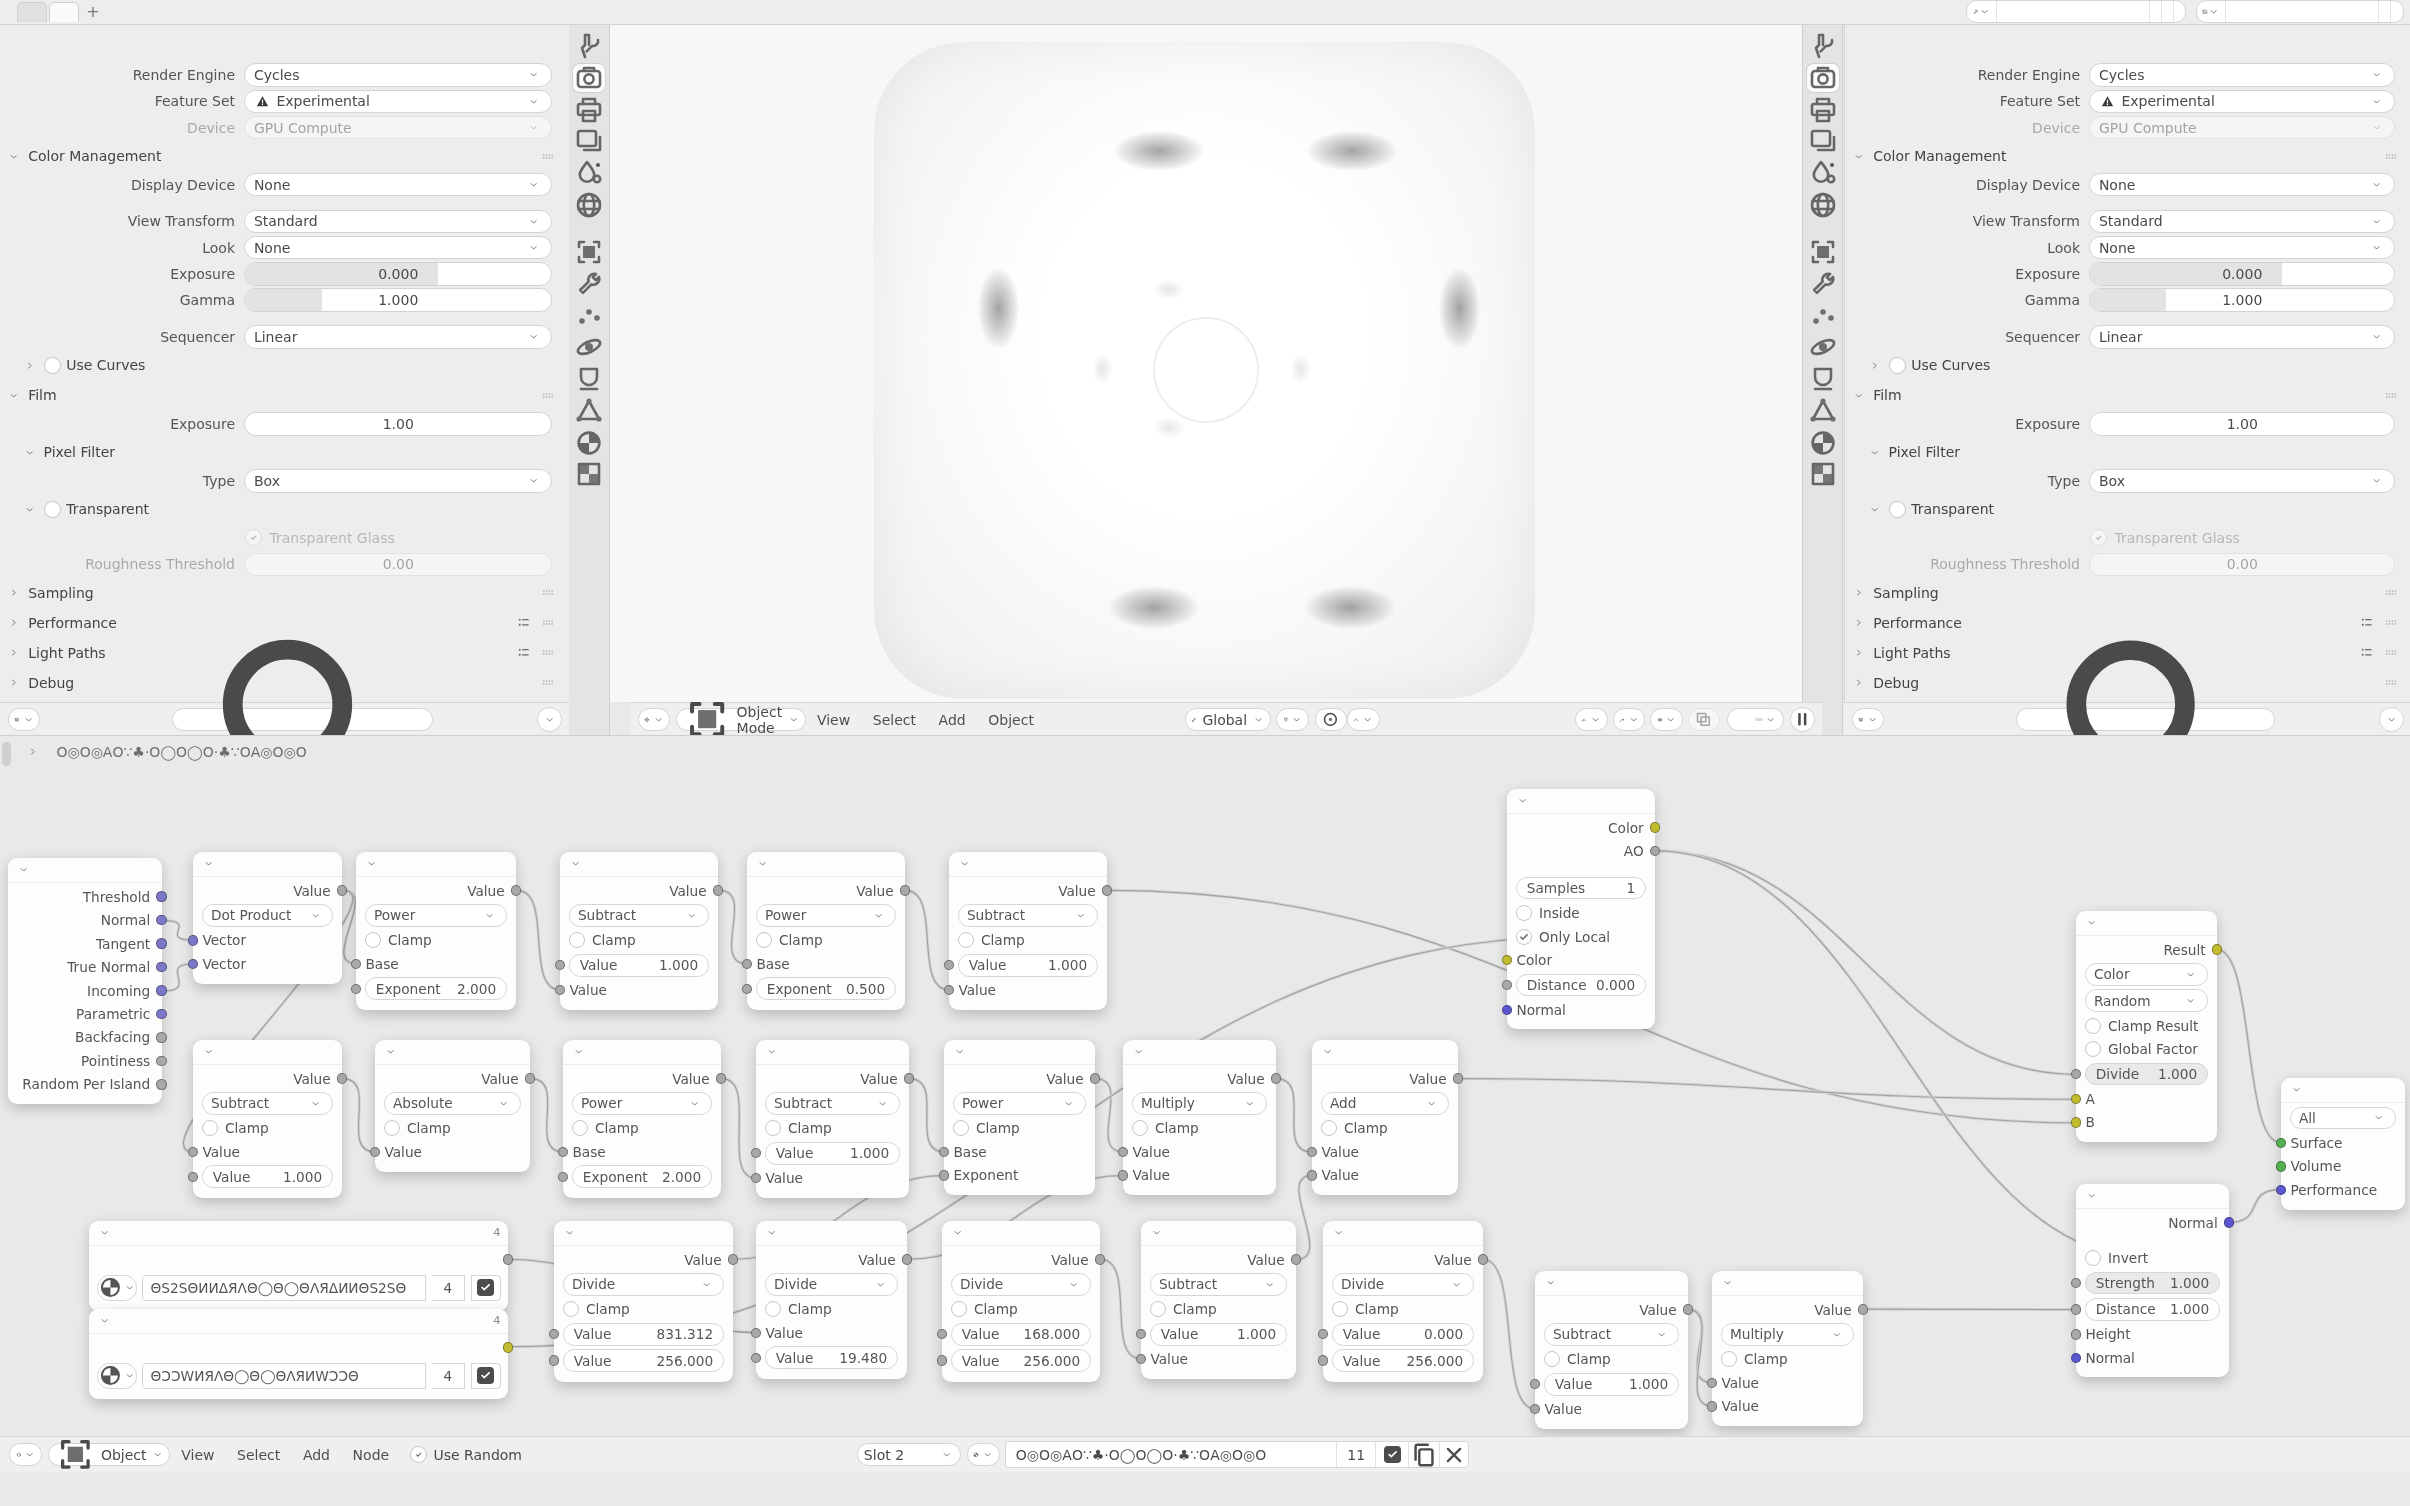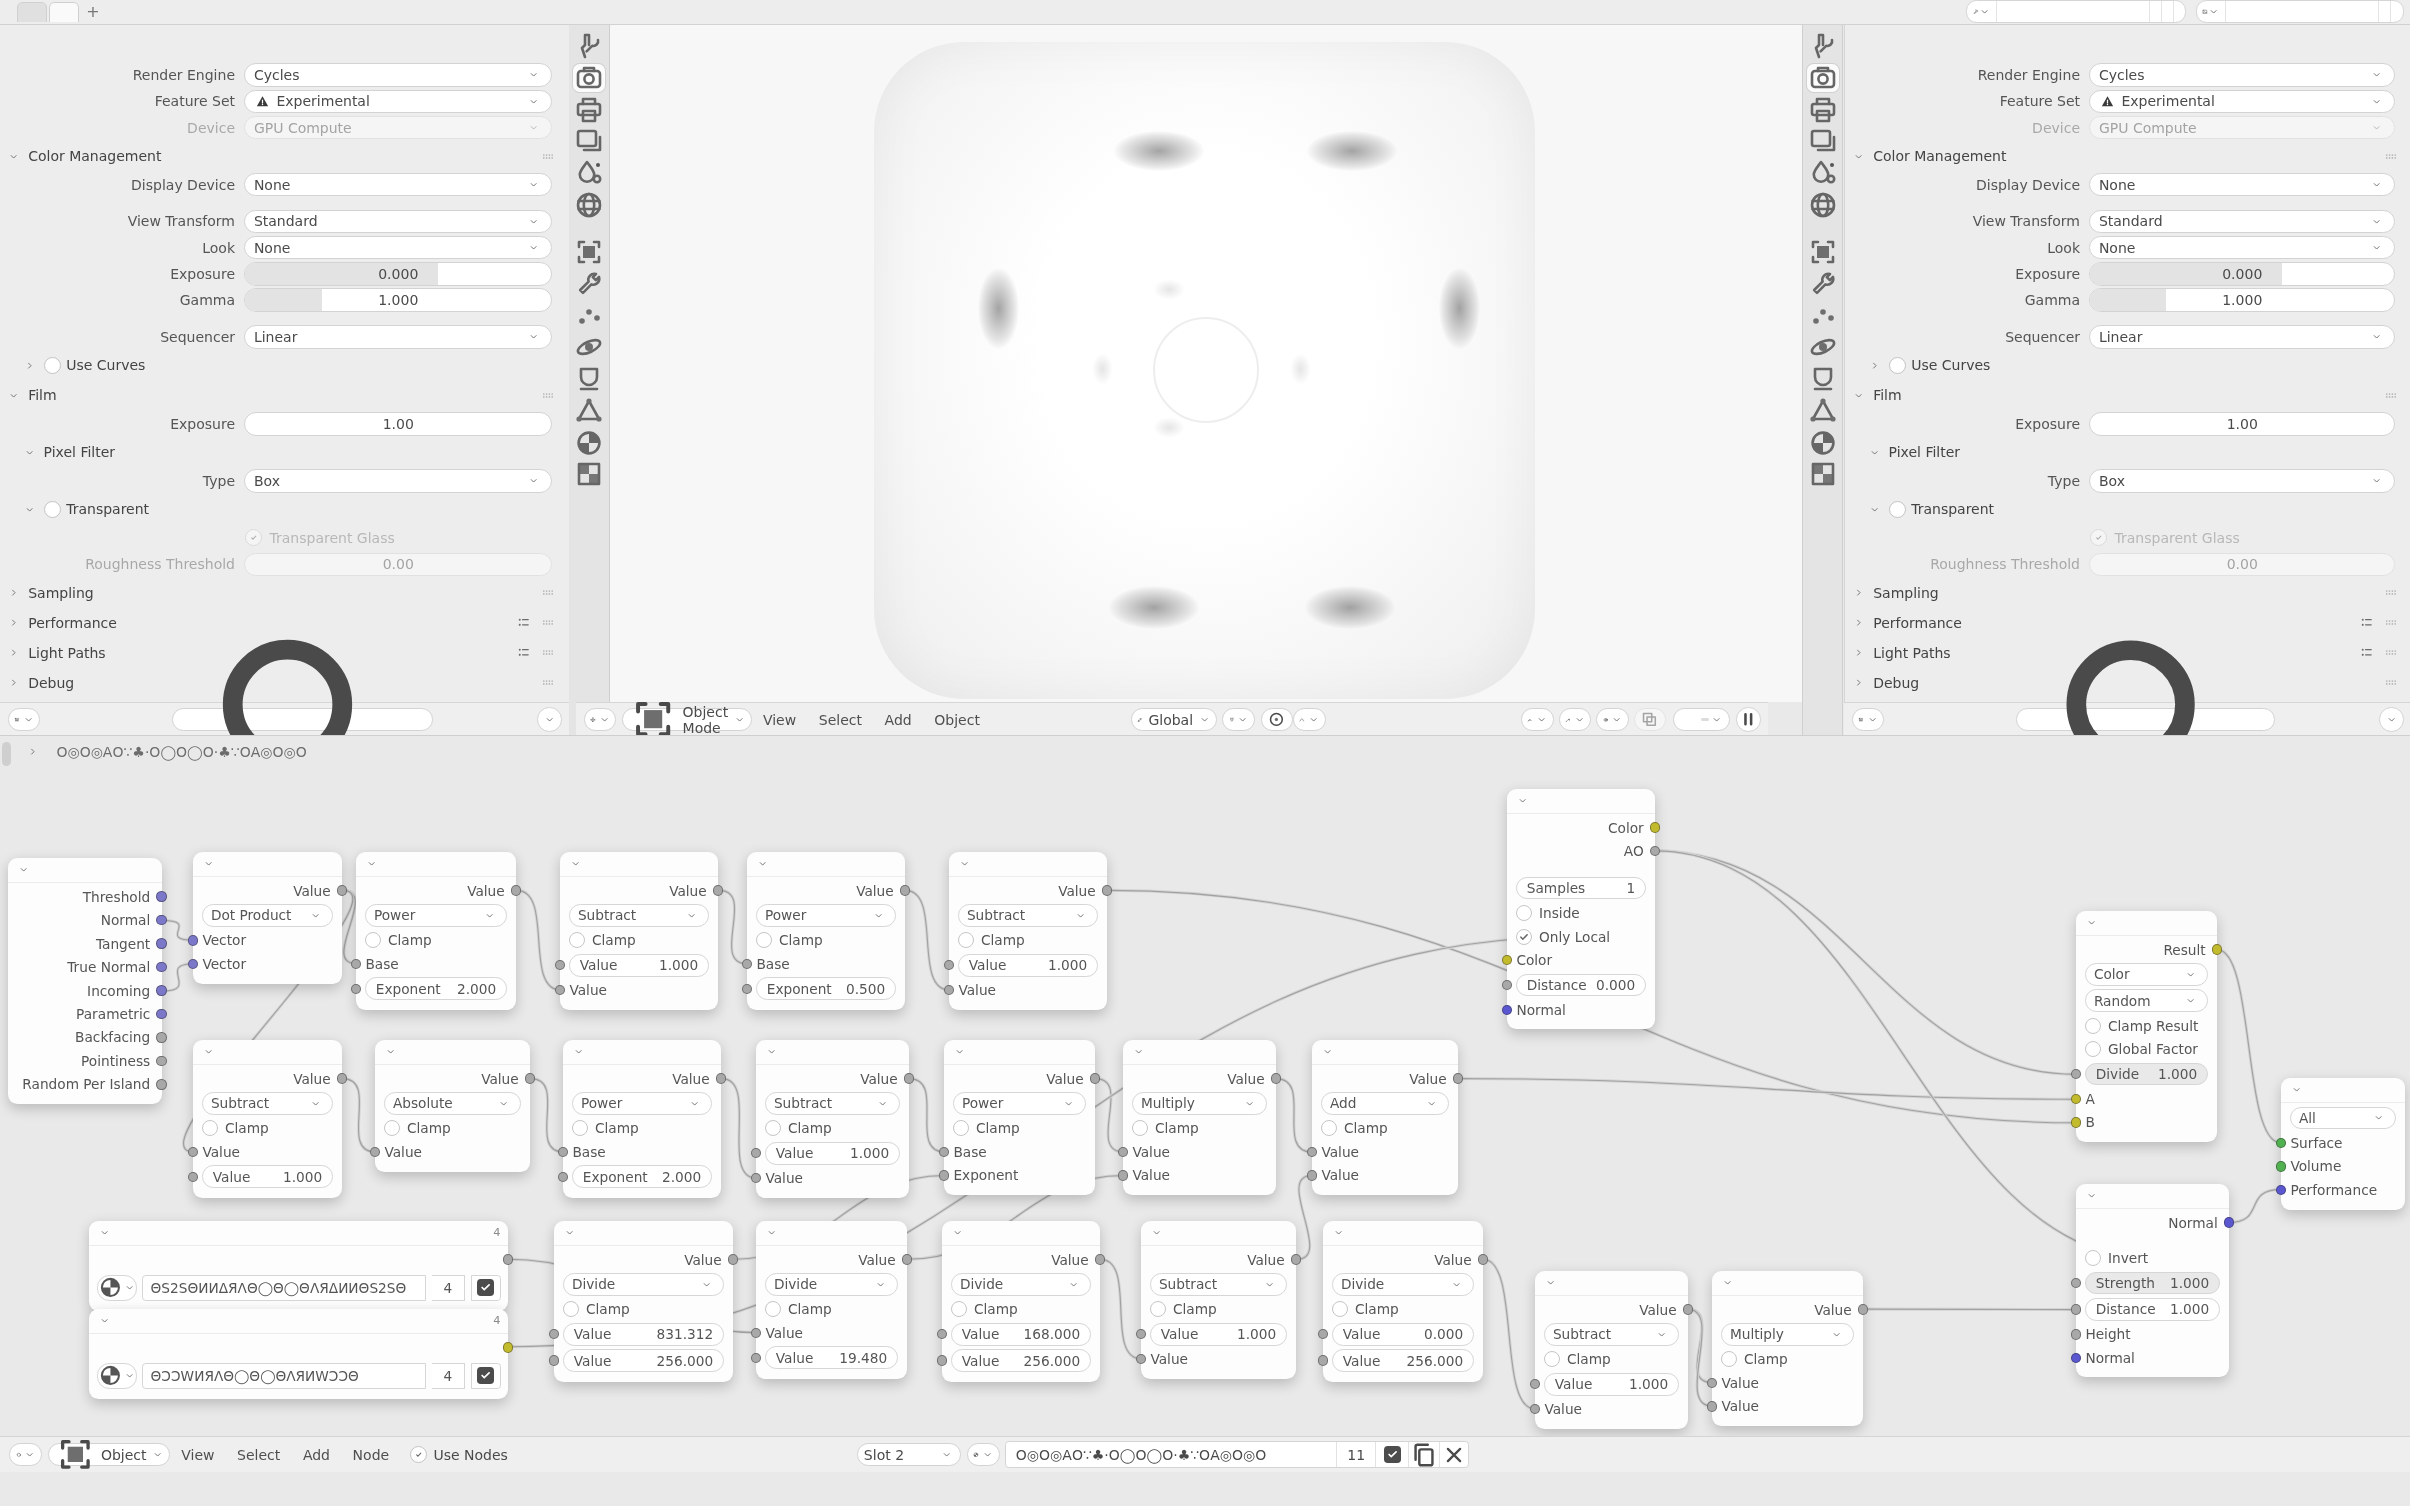--- a/index.html
+++ b/index.html
@@ -26,21 +26,21 @@
   #panelR{left:1844px;width:567px;border-left:0.9px solid #d6d6d6}
   .tabstrip{position:absolute;top:24.5px;height:711px;width:41px;background:#e4e4e4;display:flex;flex-direction:column;align-items:center;padding-top:7.5px;box-sizing:border-box;gap:3.8px}
   #tabsL{left:569px;border-right:0.9px solid #cfcfcf}
   #tabsR{left:1802px;border-left:0.9px solid #cfcfcf;border-right:0.9px solid #cfcfcf}
   .ptab{width:32px;height:28px;border-radius:6.6px;display:flex;align-items:center;justify-content:center;color:#666}
   .ptab.active{background:#fbfbfb;box-shadow:0 0 0 0.9px #d0d0d0}
   .ptab.gap{height:11.3px}
   #viewport{position:absolute;left:610px;top:24.5px;width:1192px;height:677px;background:#f7f7f7;overflow:hidden}
   .hbar{position:absolute;top:702px;height:34px;background:#efefef;border-top:0.9px solid #d6d6d6;display:flex;align-items:center;box-sizing:border-box}
   #pfootL{left:0;width:569px;padding:0 7.5px}
-  #vheader{left:576px;width:1192px;padding:0 7.5px}
+  #vheader{left:630px;width:1192px;padding:0 7.5px}
   #pfootR{left:1844px;width:567px;padding:0 7.5px}
   
   .phead{height:36px;display:flex;align-items:center;padding:0 13px;justify-content:space-between}
   .prow{display:flex;align-items:center;height:23.5px;margin:2.8px 9.4px 2.8px 0}
   .plabel{width:235px;text-align:right;padding-right:9.4px;flex:none;color:#555;white-space:nowrap}
   .pwidget{flex:1;margin-right:7.5px;position:relative}
   .wsel,.wfld,.wslider{height:23.5px;border:0.9px solid #d3d3d3;border-radius:12.2px;background:#fff;display:flex;align-items:center;padding:0 8.5px;box-sizing:border-box}
   .wsel{justify-content:space-between}
   .wfld{justify-content:center}
   .wslider{padding:0;overflow:hidden;position:relative;justify-content:center}
@@ -2502,21 +2502,21 @@
         <span class="menuitem">View</span>
         <span class="menuitem">Select</span>
         <span class="menuitem">Add</span>
         <span class="menuitem">Node</span>
         <span style="display:inline-flex;align-items:center;gap:6.6px;margin-left:9.4px">
           <span class="cbx">
             <svg viewBox="0 0 16 16" fill="none" stroke="#6a6a6a" stroke-width="1.8" stroke-linecap="round">
               <path d="M4.5 8.2l2.2 2.3L11.6 5.4"></path>
             </svg>
           </span>
-          <span class="t">Use Nodes</span>
+          <span class="t">Use Random</span>
         </span>
         <div class="right">
           <span class="pillbtn" style="min-width:104px;justify-content:space-between">
             <span class="g">Slot 2</span>
             <span class="ic sm">
               <svg viewBox="0 0 16 16" fill="none" stroke="currentColor" stroke-width="1.3" stroke-linecap="round" stroke-linejoin="round">
                 <path d="M4.5 6.5 8 10l3.5-3.5"></path>
               </svg>
             </span>
           </span>

